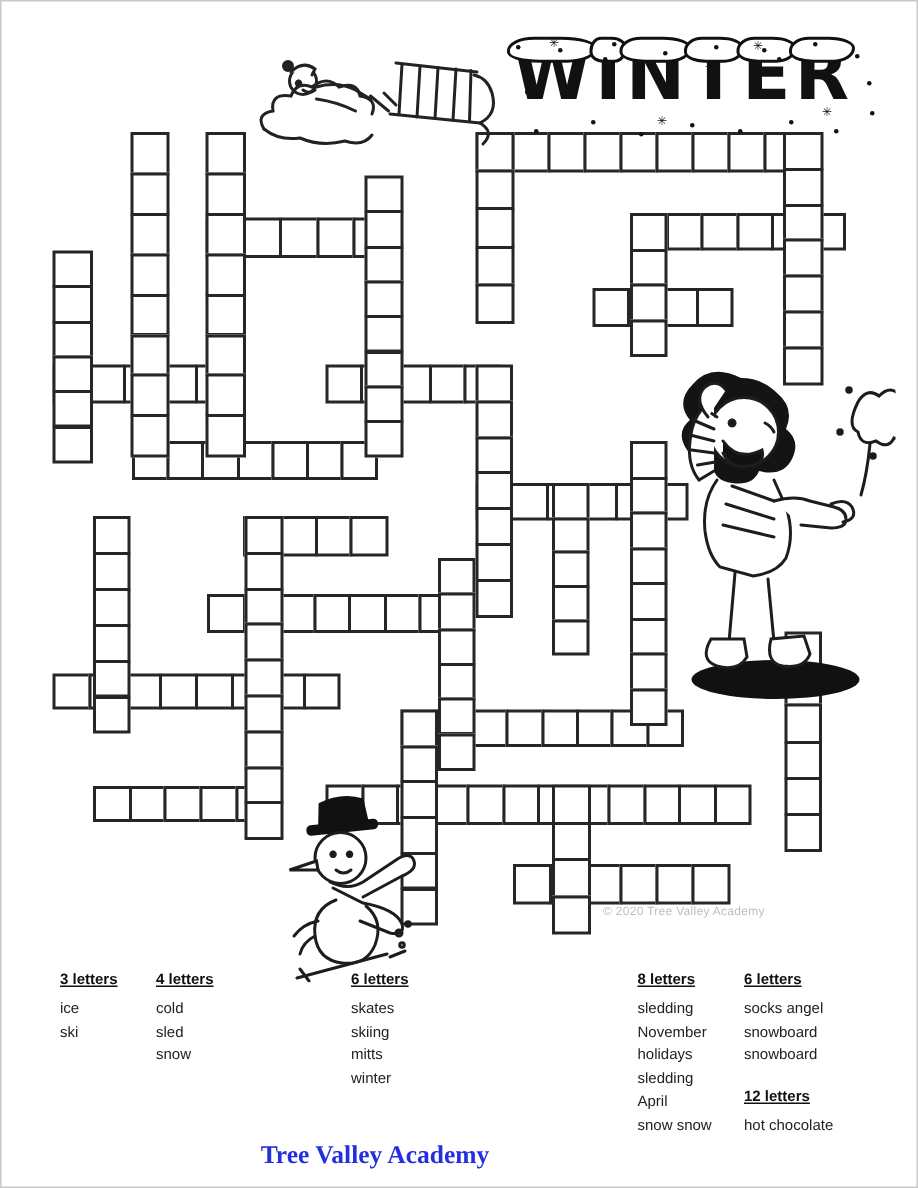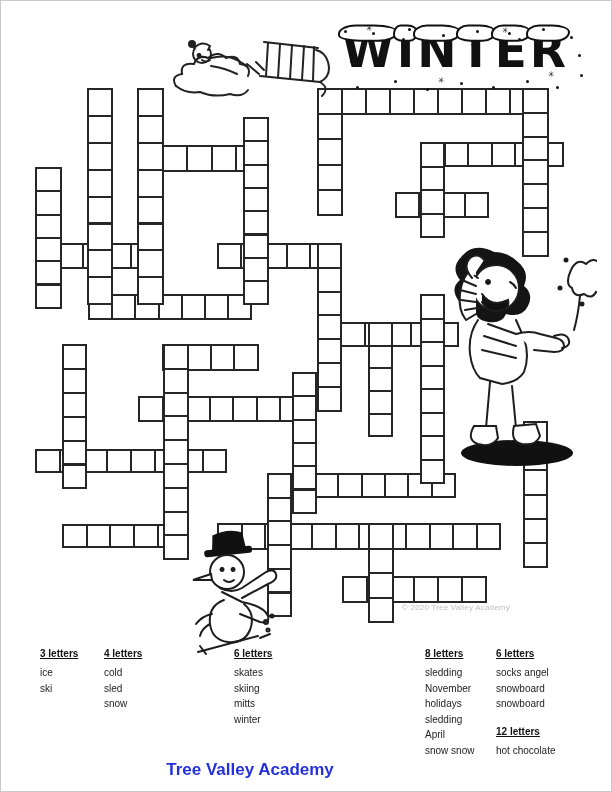--- a/index.html
+++ b/index.html
@@ -26,21 +26,21 @@
   .wl-cols{display:flex;}
   .wl-col{width:52px;}
   .wl-word{font-size:10px;color:#222;line-height:15.6px;white-space:nowrap;}
   .g0{left:40px}.g1{left:104px}.g2{left:170px}.g3{left:234px}
   .g4{left:353px}.g5{left:425px}.g6{left:496px}
   .g7{left:496px;top:78px;}
   
   #copyright{position:absolute;left:402px;top:603px;font-size:8px;color:#bdbdbd;
              letter-spacing:.2px;text-align:right;}
   #footer{position:absolute;left:0;top:760px;width:500px;text-align:center;
-          font-size:17px;font-weight:bold;color:#2430dd;}
+          font-size:17px;font-weight:bold;color:#2430dd;font-family:Liberation Serif, serif;}
   .art{position:absolute;}
 </style>
 </head>
 <body>
 
 <div id="page">
 
   <div id="title"><span class="tletter">W</span><span class="tletter">I</span><span class="tletter">N</span><span class="tletter">T</span><span class="tletter">E</span><span class="tletter">R</span><div class="tdot" style="left: 2px; top: 8px; width: 3px; height: 3px;"></div><div class="tdot" style="left: 14px; top: 64px; width: 3px; height: 3px;"></div><div class="tdot" style="left: 30px; top: 10px; width: 3px; height: 3px;"></div><div class="tdot" style="left: 52px; top: 58px; width: 3px; height: 3px;"></div><div class="tdot" style="left: 66px; top: 6px; width: 3px; height: 3px;"></div><div class="tdot" style="left: 84px; top: 66px; width: 3px; height: 3px;"></div><div class="tdot" style="left: 100px; top: 12px; width: 3px; height: 3px;"></div><div class="tdot" style="left: 118px; top: 60px; width: 3px; height: 3px;"></div><div class="tdot" style="left: 134px; top: 8px; width: 3px; height: 3px;"></div><div class="tdot" style="left: 150px; top: 64px; width: 3px; height: 3px;"></div><div class="tdot" style="left: 166px; top: 10px; width: 3px; height: 3px;"></div><div class="tdot" style="left: 184px; top: 58px; width: 3px; height: 3px;"></div><div class="tdot" style="left: 200px; top: 6px; width: 3px; height: 3px;"></div><div class="tdot" style="left: 214px; top: 64px; width: 3px; height: 3px;"></div><div class="tdot" style="left: 228px; top: 14px; width: 3px; height: 3px;"></div><div class="tdot" style="left: 238px; top: 52px; width: 3px; height: 3px;"></div><div class="tdot" style="left: 8px; top: 38px; width: 3px; height: 3px;"></div><div class="tdot" style="left: 236px; top: 32px; width: 3px; height: 3px;"></div><div class="tdot" style="left: 60px; top: 16px; width: 3px; height: 3px;"></div><div class="tdot" style="left: 176px; top: 16px; width: 3px; height: 3px;"></div><div class="tflake" style="left: 24px; top: 2px;">✳</div><div class="tflake" style="left: 96px; top: 54px;">✳</div><div class="tflake" style="left: 160px; top: 4px;">✳</div><div class="tflake" style="left: 206px; top: 48px;">✳</div><div class="tflake" style="left: 128px; top: 18px;">✳</div></div>
 
   <div id="grid">

